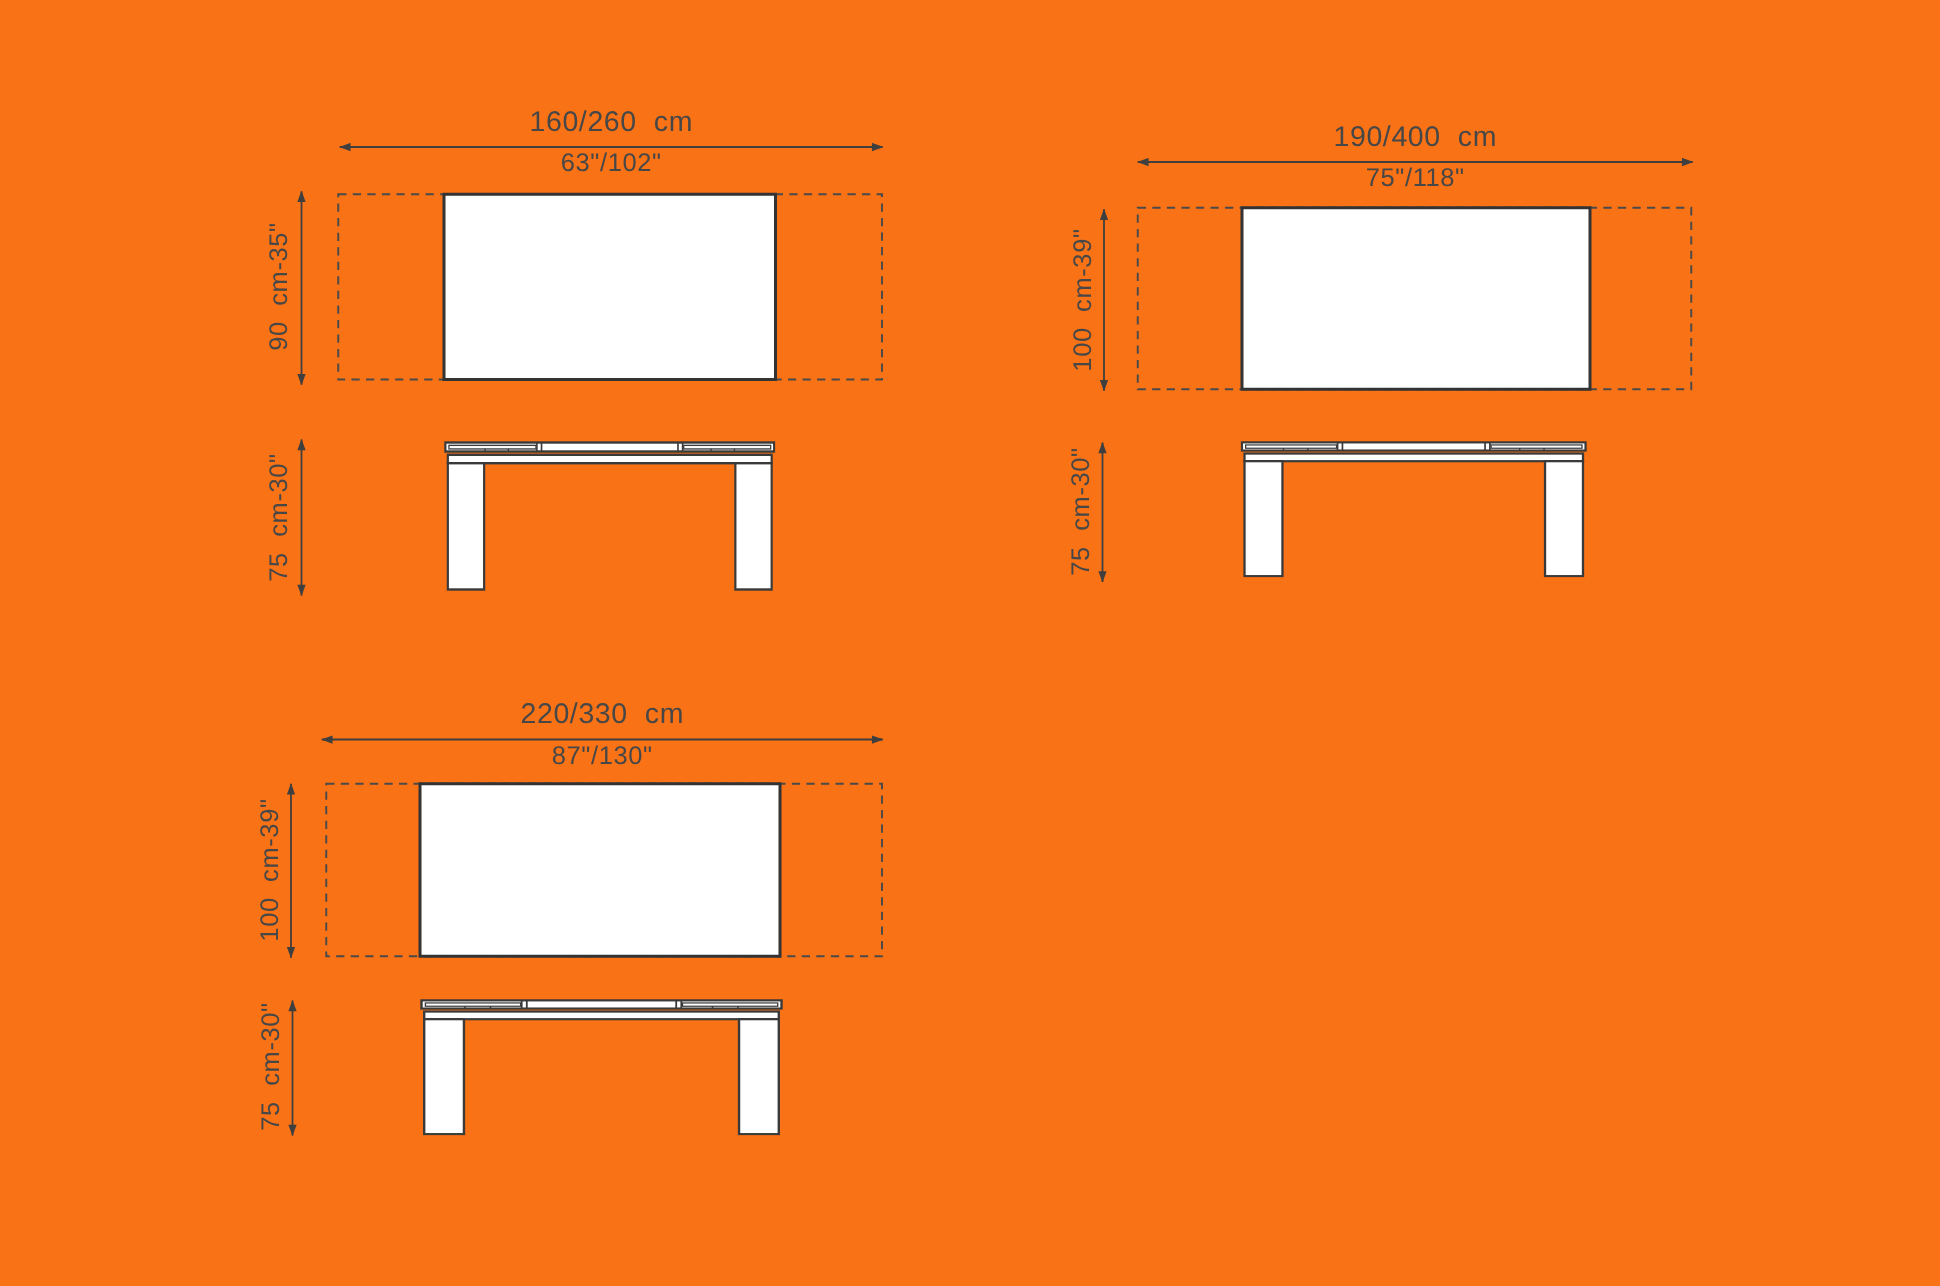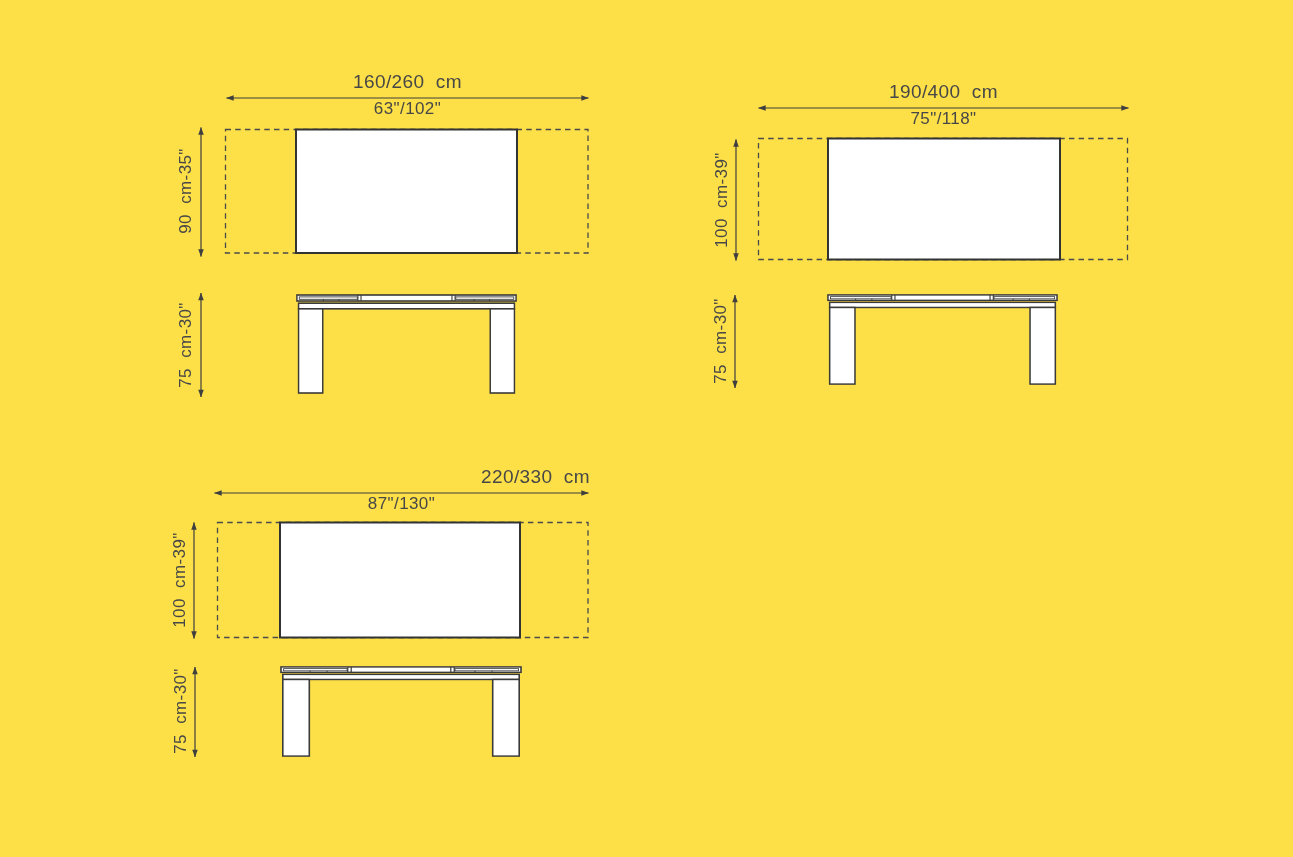--- a/index.html
+++ b/index.html
@@ -4,21 +4,21 @@
 <style>
   html, body {
     margin: 0;
     padding: 0;
     background: #ffffff;
   }
   .canvas {
     position: relative;
     width: 1293px;
     height: 857px;
-    background: #fde047;
+    background: #f97316;
     font-family: "Liberation Sans", sans-serif;
     overflow: hidden;
   }
   .abs { position: absolute; overflow: visible; display: block; }
   .lbl {
     position: absolute;
     text-align: center;
     color: #474747;
     white-space: pre;
     letter-spacing: 0.4px;
@@ -119,21 +119,21 @@
     <svg class="abs" style="left:827px; top:294px;" width="231" height="91" viewBox="0 0 242 100" preserveAspectRatio="none">
       <use href="#tablefront"></use>
     </svg>
     <svg class="abs" style="left:729px; top:293px;" width="12" height="97">
       <line class="dimline" x1="6" y1="2" x2="6" y2="95" marker-start="url(#ah)" marker-end="url(#ah)"></line>
     </svg>
     <div class="lbl-rot" style="left:651px; top:331px;">75  cm-30"</div>
   </section>
 
   <section>
-    <div class="lbl lbl-cm" style="left:213px; top:465px; width:377px;text-align:right;">220/330  cm</div>
+    <div class="lbl lbl-cm" style="left:213px; top:465px; width:377px;">220/330  cm</div>
     <svg class="abs" style="left:213px; top:487px;" width="377" height="12">
       <line class="dimline" x1="1.5" y1="6" x2="375.5" y2="6" marker-start="url(#ah)" marker-end="url(#ah)"></line>
     </svg>
     <div class="lbl lbl-in" style="left:213px; top:494px; width:377px;">87"/130"</div>
 
     <svg class="abs" style="left:216px; top:521px;" width="374" height="119">
       <rect x="1.5" y="1.5" width="370.5" height="115" fill="none" stroke="#4a4a4a" stroke-width="1.3" stroke-dasharray="5.5 4.2"></rect>
       <rect x="64" y="1.5" width="240" height="115" fill="#ffffff" stroke="#333333" stroke-width="2"></rect>
     </svg>
 

